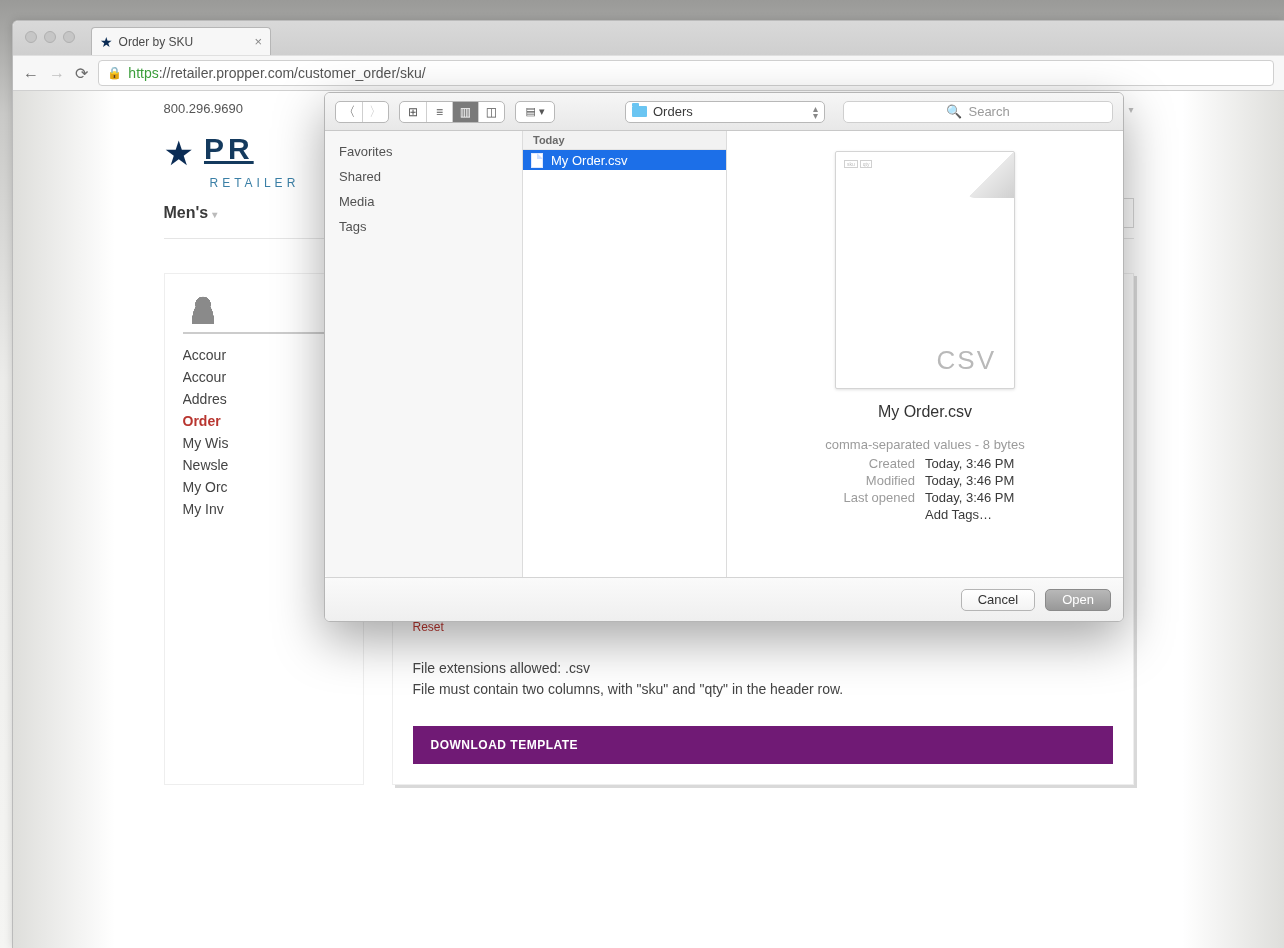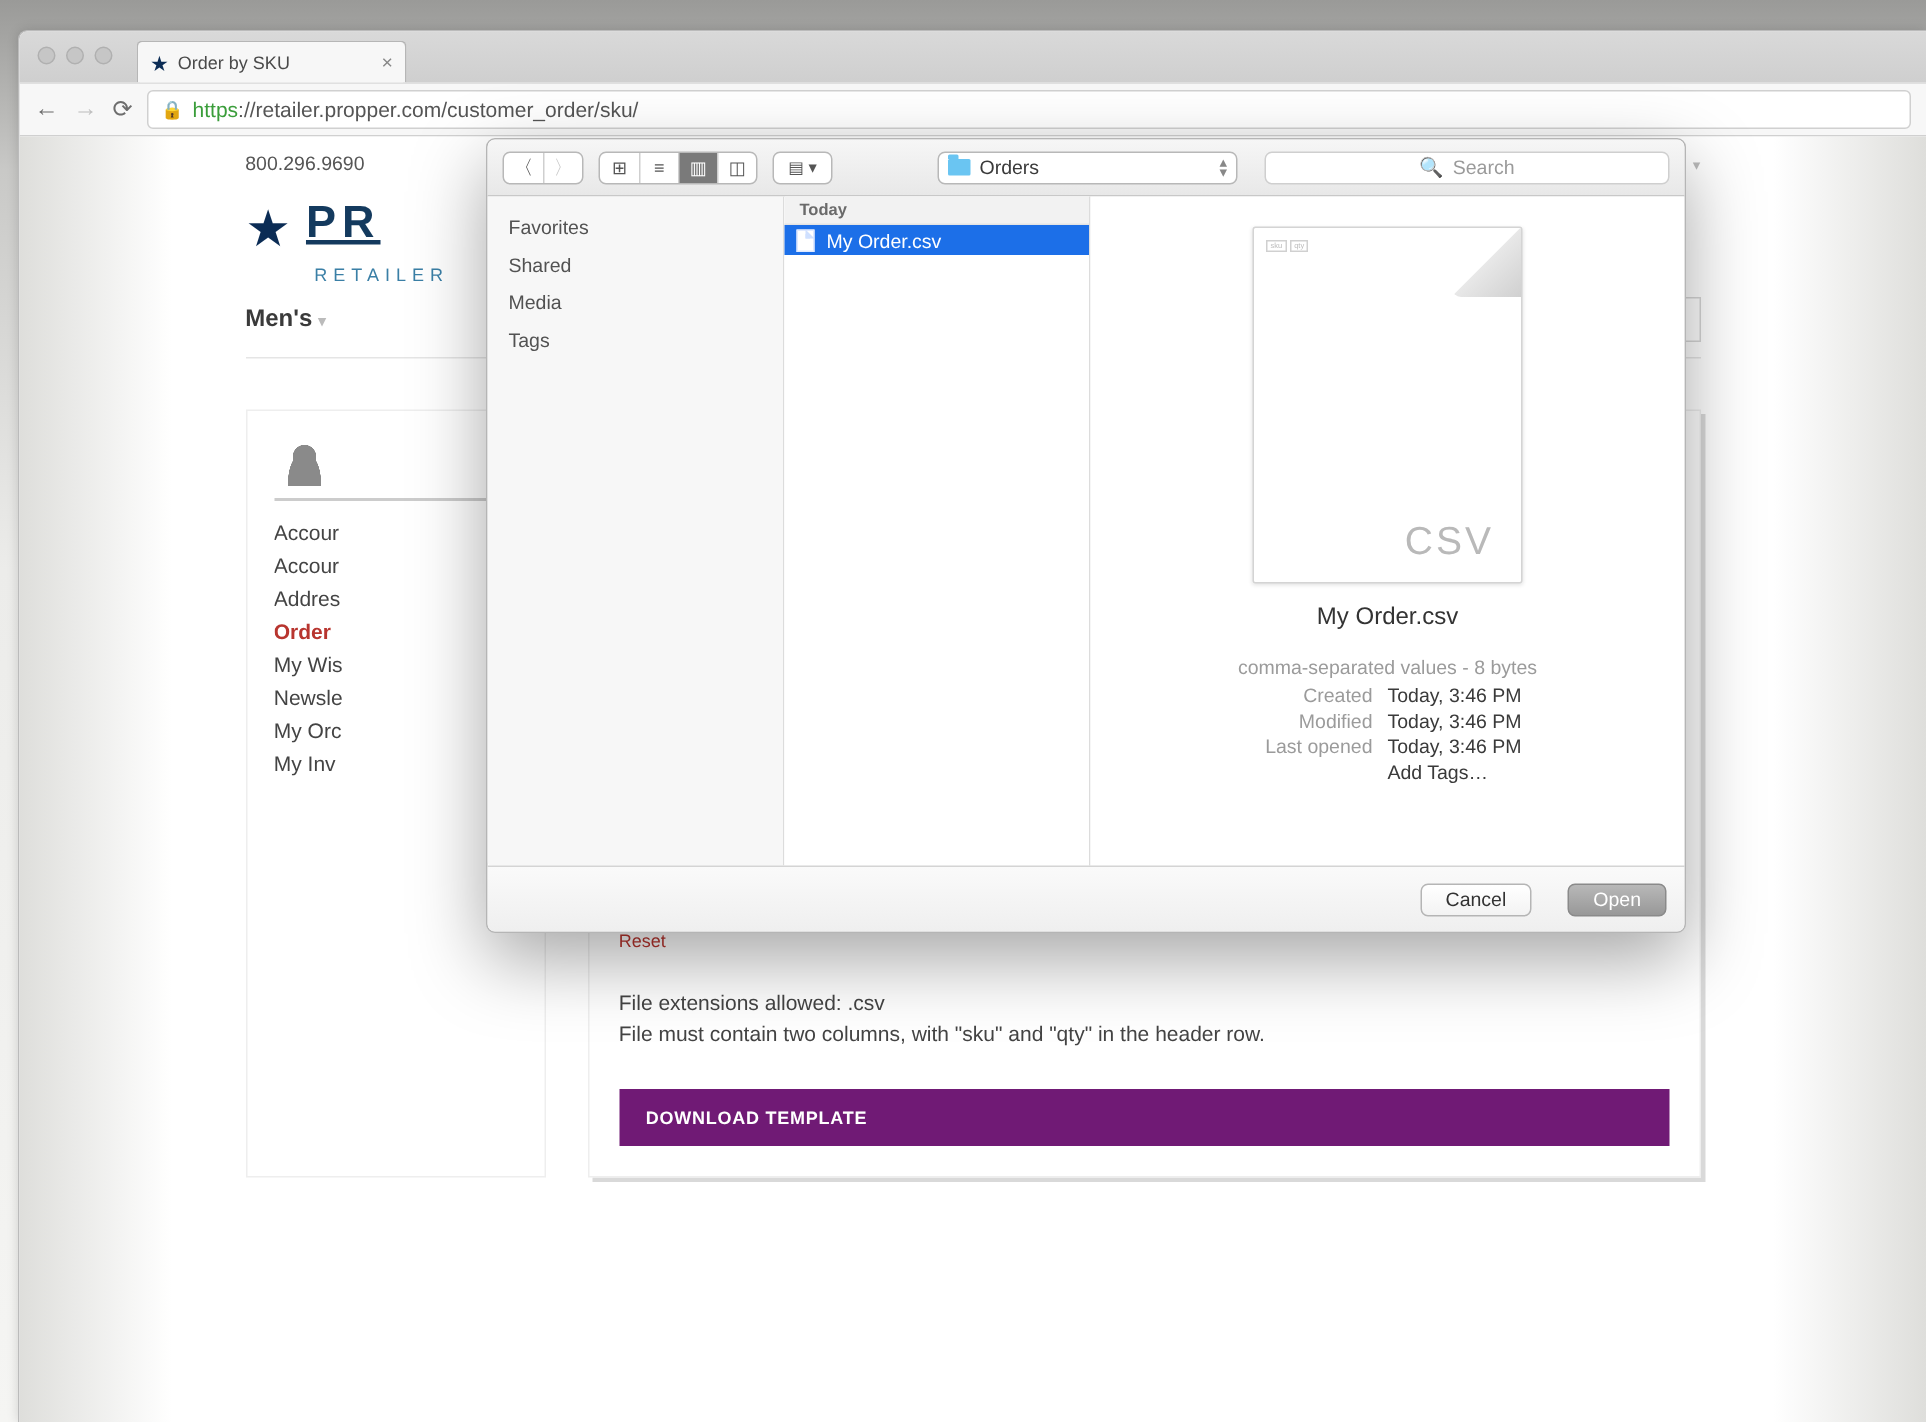--- a/index.html
+++ b/index.html
@@ -87,21 +87,21 @@
   .pgthumb .csv { position:absolute; bottom:12px; right:18px; font-size:26px; color:#b9b9b9; letter-spacing:2px; }
   .pgthumb .hdr { position:absolute; top:8px; left:8px; display:flex; gap:2px; }
   .pgthumb .hdr span { font-size:5px; border:1px solid #d0d0d0; padding:0 2px; color:#bbb; background:#fff; }
   .fname { margin-top: 14px; font-size:16px; color:#333; }
   .meta { margin-top: 16px; font-size:13px; color:#9b9b9b; text-align:center; width: 100%; }
   .metagrid { display:grid; grid-template-columns: 120px 1fr; gap: 2px 10px; text-align:left; margin: 4px auto 0; width: 260px; }
   .metagrid .k { text-align:right; color:#9b9b9b; }
   .metagrid .v { color:#3a3a3a; }
   .addtags { color:#2b73d8; }
 
-  .dfoot { height:44px; border-top:1px solid #d4d4d4; background:linear-gradient(#fafafa,#efefef); display:flex; align-items:center; justify-content:flex-end; gap:24px; padding: 0 12px; }
+  .dfoot { height:44px; border-top:1px solid #d4d4d4; background:linear-gradient(#fafafa,#efefef); display:flex; align-items:center; justify-content:flex-end; gap:10px; padding: 0 12px; }
   .btn { height:22px; border:1px solid #b5b5b5; border-radius:5px; padding: 0 16px; font-size:13px; background:linear-gradient(#fff,#f3f3f3); color:#333; }
   .btn.primary { background:linear-gradient(#b8b8b8,#989898); color:#fff; border-color:#8a8a8a; }
 </style>
 </head>
 <body>
 
 <div class="browser">
   <div class="tabbar">
     <div class="traffic">
       <span></span>

